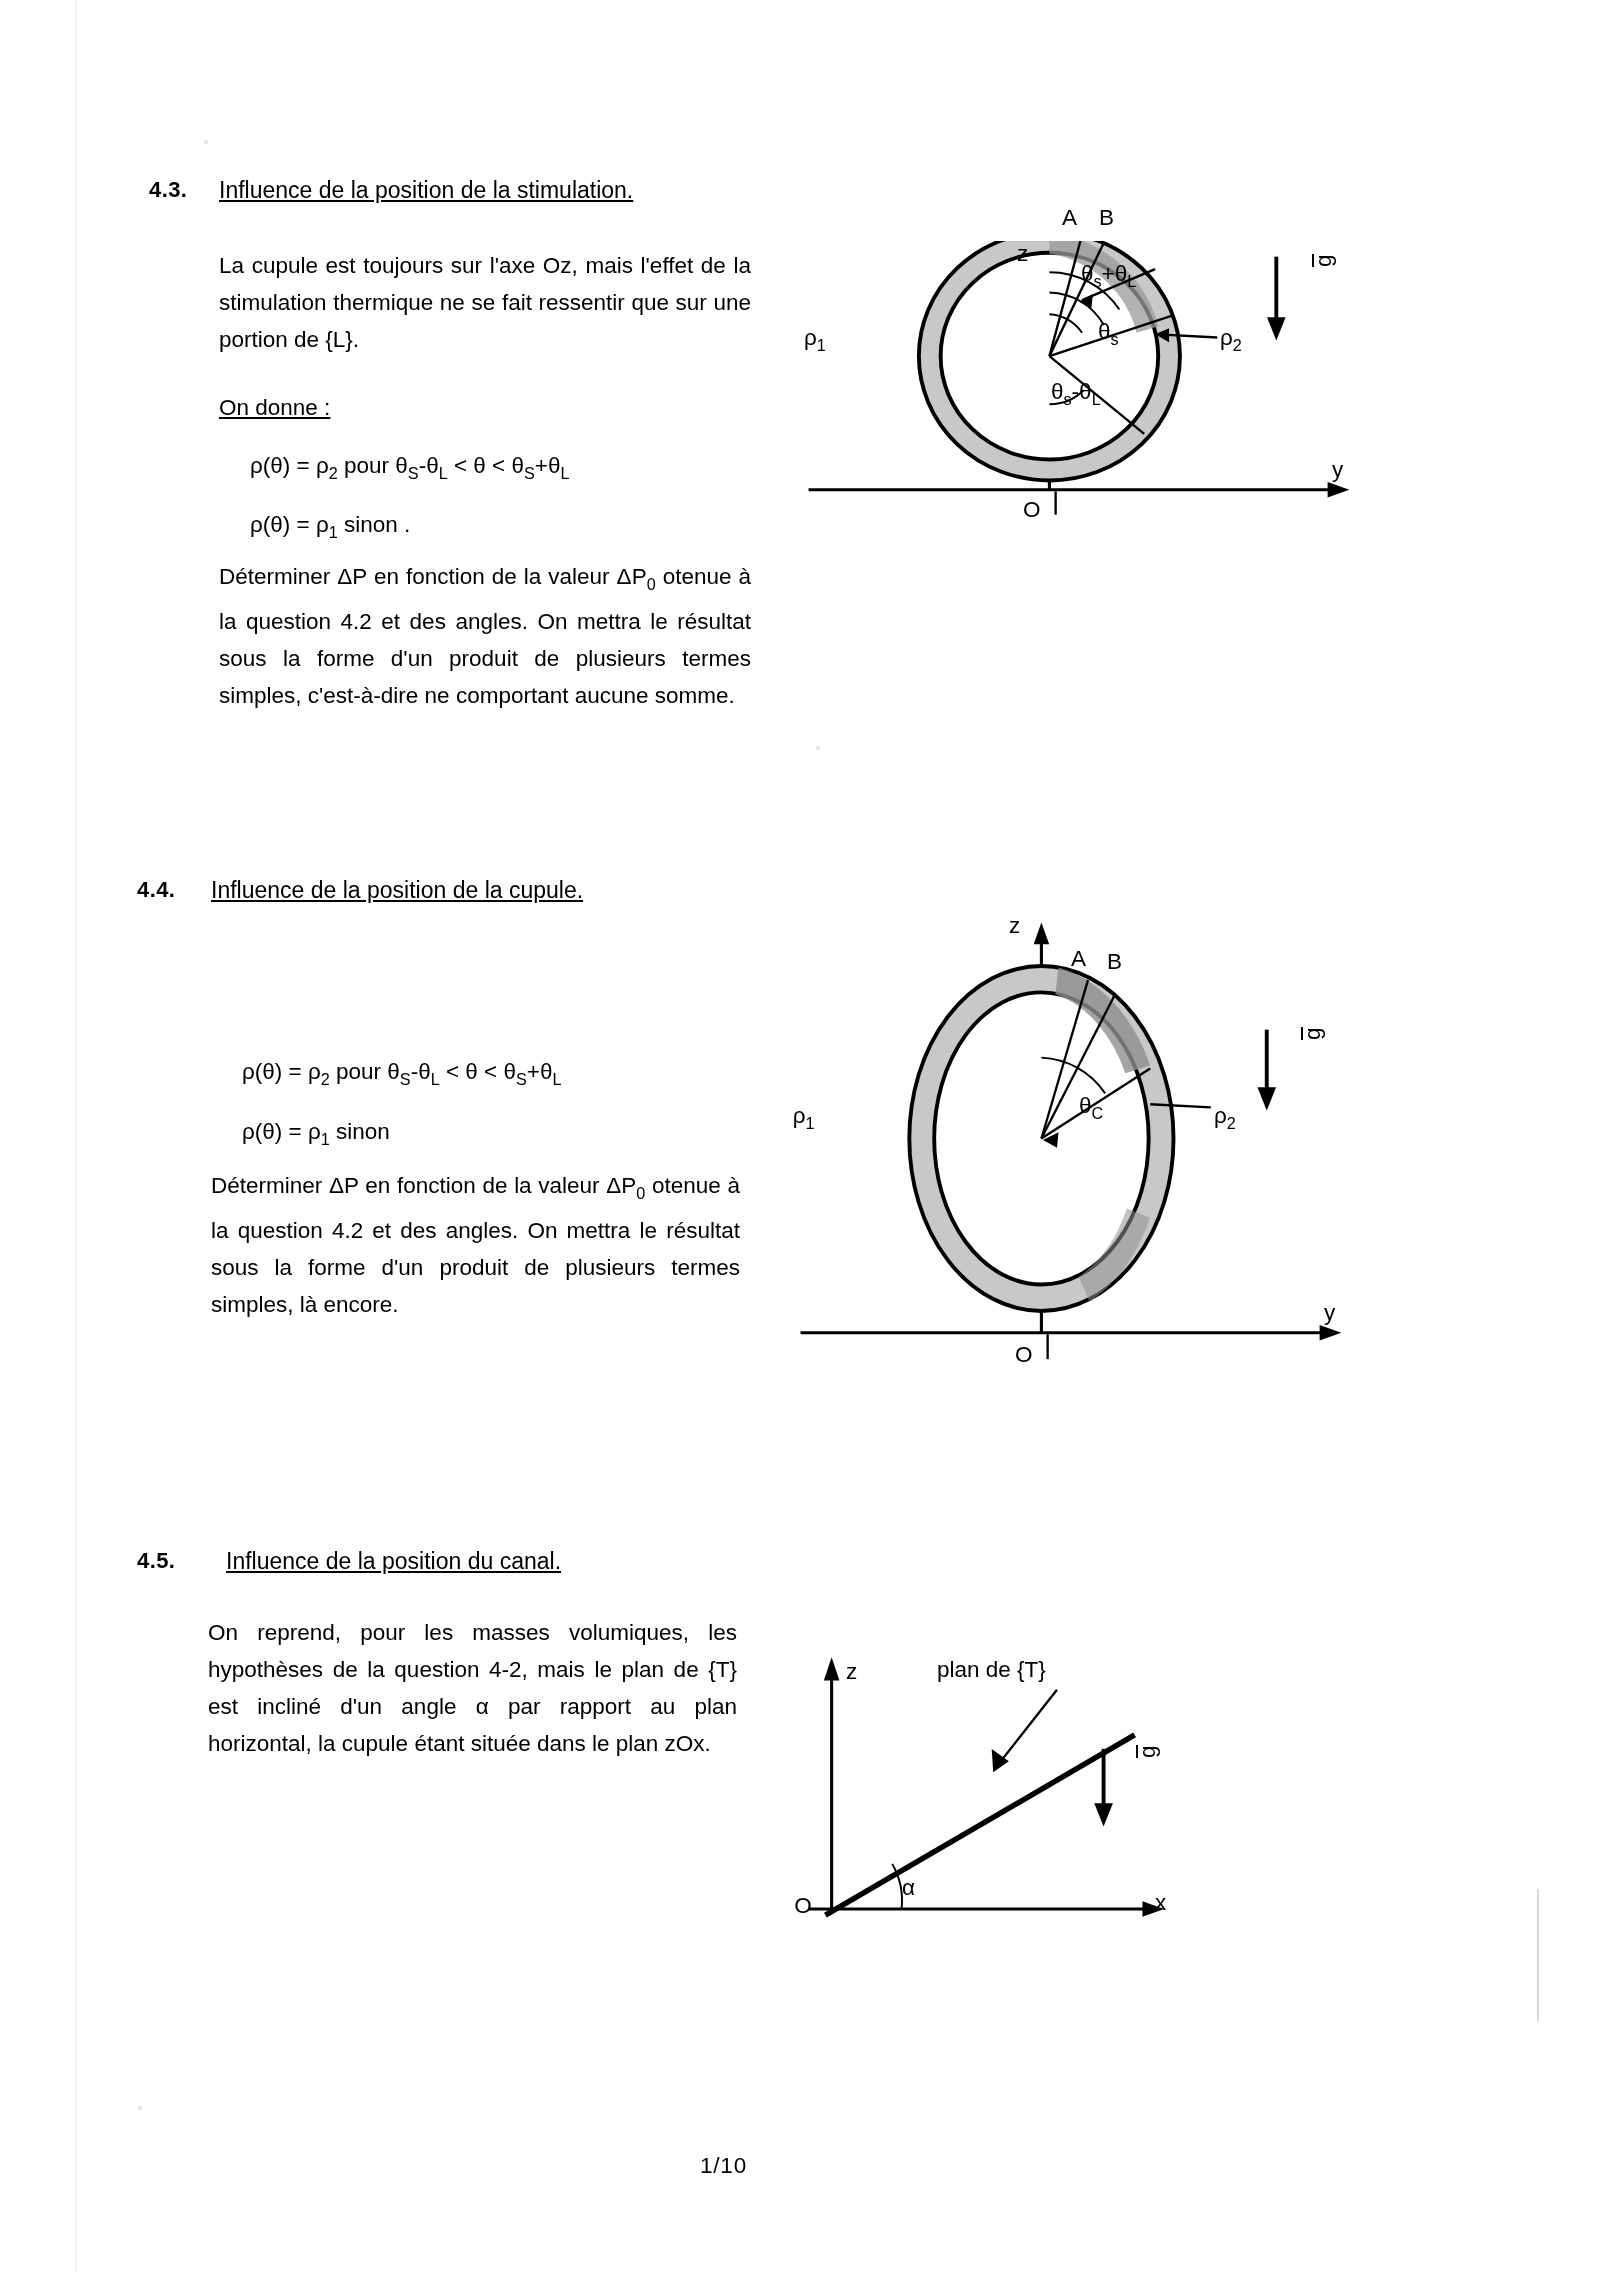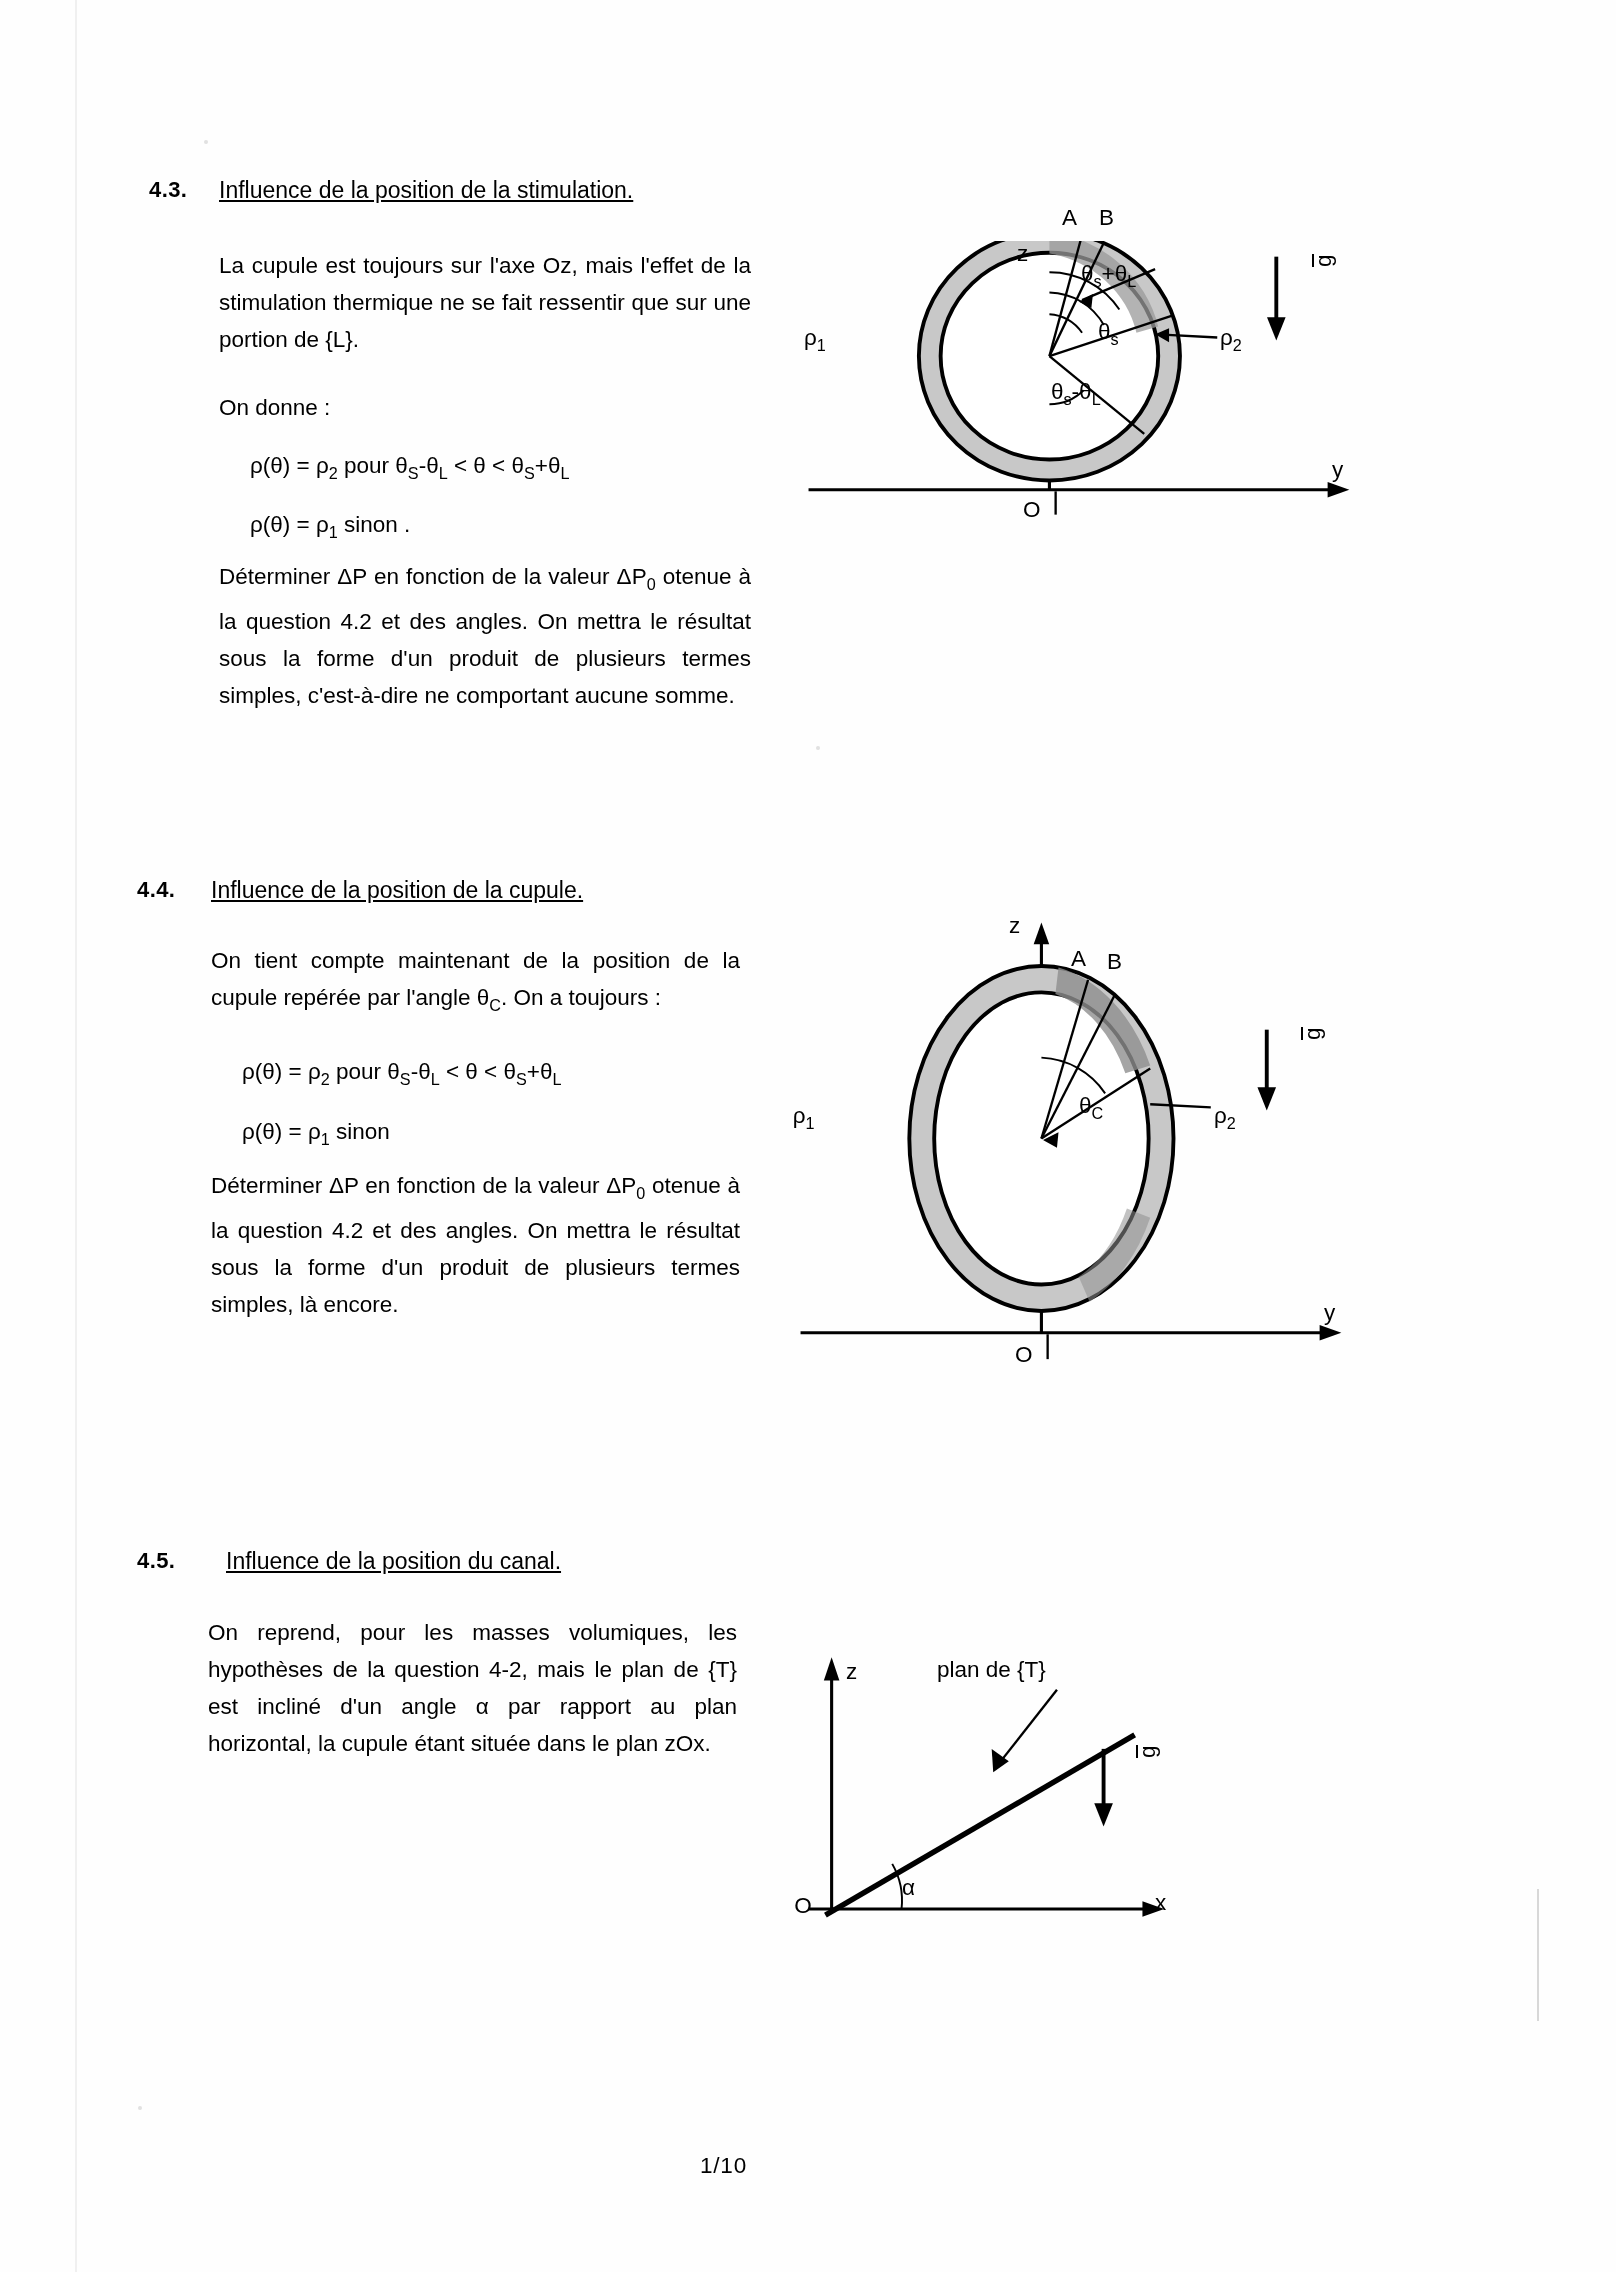--- a/index.html
+++ b/index.html
@@ -92,21 +92,21 @@
 </head>
 <body>
 
 <div class="page">
 
   <div class="sec-num" style="left:149px; top:177px;">4.3.</div>
   <div class="sec-title" style="left:219px; top:177px;">Influence de la position de la stimulation.</div>
 
   <div class="para" style="left:219px; top:247px; width:532px;">La cupule est toujours sur l'axe Oz, mais l'effet de la stimulation thermique ne se fait ressentir que sur une portion de {L}.</div>
 
-  <div class="para nj" style="left:219px; top:389px; width:532px;">On donne :</div>
+  <div class="para nj" style="left:219px; top:389px; width:532px;text-decoration:underline;">On donne :</div>
 
   <div class="eq" style="left:250px; top:453px;">ρ(θ) = ρ<sub>2</sub> pour θ<sub>S</sub>-θ<sub>L</sub> &lt; θ &lt; θ<sub>S</sub>+θ<sub>L</sub></div>
 
   <div class="eq" style="left:250px; top:512px;">ρ(θ) = ρ<sub>1</sub> sinon .</div>
 
   <div class="para" style="left:219px; top:558px; width:532px;">Déterminer ΔP en fonction de la valeur ΔP<sub>0</sub> otenue à la question 4.2 et des angles.  On mettra le résultat sous la forme d'un produit de plusieurs termes simples, c'est-à-dire ne comportant aucune somme.</div>
 
   <div class="fig" style="left:793px; top:241px; width:575px; height:482px;">
     <svg width="575" height="482" viewBox="0 0 740 620">
 
@@ -155,21 +155,20 @@
     <div class="lbl" style="left:305px; top:78px;">θ<sub>s</sub></div>
     <div class="lbl" style="left:258px; top:138px;">θ<sub>s</sub>-θ<sub>L</sub></div>
     <div class="vecg rot90" style="left:519px; top:26.4px;">
       <span class="bar"></span><span>g</span>
     </div>
   </div>
 
   <div class="sec-num" style="left:137px; top:877px;">4.4.</div>
   <div class="sec-title" style="left:211px; top:877px;">Influence de la position de la cupule.</div>
 
-  <div class="para" style="left:211px; top:942px; width:529px;">On tient compte maintenant de la position de la cupule repérée par l'angle θ<sub>C</sub>. On a toujours :</div>
 
   <div class="eq" style="left:242px; top:1059px;">ρ(θ) = ρ<sub>2</sub> pour θ<sub>S</sub>-θ<sub>L</sub> &lt; θ &lt; θ<sub>S</sub>+θ<sub>L</sub></div>
 
   <div class="eq" style="left:242px; top:1119px;">ρ(θ) = ρ<sub>1</sub> sinon</div>
 
   <div class="para" style="left:211px; top:1167px; width:529px;">Déterminer ΔP en fonction de la valeur ΔP<sub>0</sub> otenue à la question 4.2 et des angles. On mettra le résultat sous la forme d'un produit de plusieurs termes simples, là encore.</div>
 
 
   <div class="fig" style="left:785px; top:913px; width:575px; height:482px;">
     <svg width="575" height="482" viewBox="0 0 740 620">

